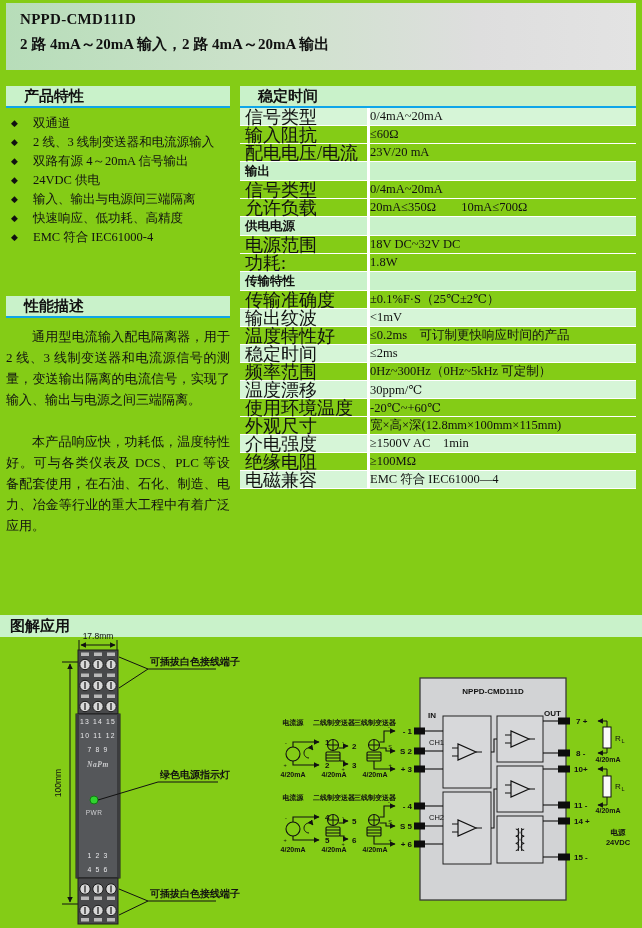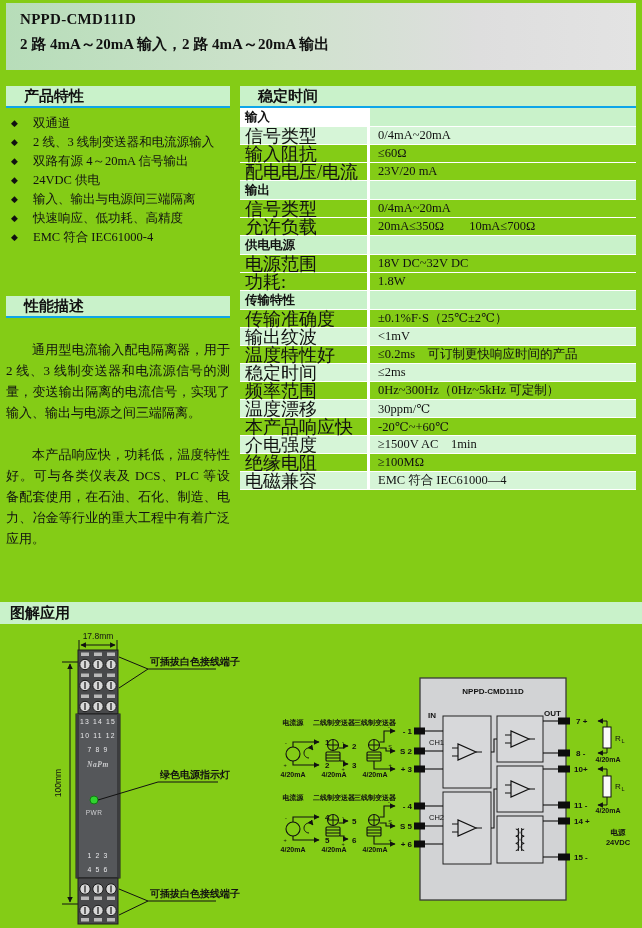--- a/index.html
+++ b/index.html
@@ -15,28 +15,28 @@
   .bar{background:#c9f2ca;border-bottom:2px solid #0ea5e9;height:20px;line-height:20px;
        font-family:"Liberation Sans","DejaVu Sans",sans-serif;font-weight:bold;font-size:15px;
        padding-left:18px;box-sizing:content-box;}
   .bar.noline{border-bottom:none;height:22px;line-height:22px;padding-left:10px;}
   
   .leftcol{position:absolute;left:6px;top:86px;width:224px;}
   .feat{list-style:none;margin:6px 0 0 0;padding:0;}
   .feat li{position:relative;height:19px;line-height:19px;font-size:12.5px;padding-left:27px;white-space:nowrap;}
   .feat .dia{position:absolute;left:5px;top:0;font-size:9px;line-height:19px;}
   .desc-bar{margin-top:49px;}
-  .desc{margin-top:21px;}
+  .desc{margin-top:8px;}
   .desc p{margin:0 0 21px 0;font-size:13px;line-height:21px;text-align:justify;text-indent:2em;}
   
   .rightcol{position:absolute;left:240px;top:86px;width:396px;}
   .trow{display:flex;align-items:center;border-bottom:1px solid #fff;height:17px;}
   .trow .tl{width:130px;padding-left:5px;border-right:3px solid #fff;height:100%;
             display:flex;align-items:center;font-size:18px;box-sizing:border-box;}
-  .trow .tv{flex:1;padding-left:8px;height:100%;display:flex;align-items:center;font-size:12.5px;}
+  .trow .tv{flex:1;height:100%;display:flex;align-items:center;font-size:12.5px;}
   .trow.g{background:#d6f5d7;}
   .trow.sec{height:18px;background:#c9f2ca;}
   .trow.sec .tl{font-family:"Liberation Sans","DejaVu Sans",sans-serif;font-weight:bold;font-size:12.5px;}
   .trow.sec.secw .tl{background:#fff;}
   
   .diag{position:absolute;left:0;top:628px;}
   .wire{stroke:#111;stroke-width:1.1;fill:none;}
   .thin{stroke:#111;stroke-width:1;fill:none;}
   .blk{fill:#d7d8da;stroke:#222;stroke-width:1;}
   .term{fill:#0d0d0d;}
@@ -83,24 +83,20 @@
     <div class="bar desc-bar">性能描述</div>
     <div class="desc">
       <p>通用型电流输入配电隔离器，用于 2 线、3 线制变送器和电流源信号的测量，变送输出隔离的电流信号，实现了输入、输出与电源之间三端隔离。</p>
       <p>本产品响应快，功耗低，温度特性好。可与各类仪表及 DCS、PLC 等设备配套使用，在石油、石化、制造、电力、冶金等行业的重大工程中有着广泛应用。</p>
     </div>
   </div>
 
   <div class="rightcol">
     <div class="bar">稳定时间</div>
     <div>
-      <div class="trow sec secw">
-          <div class="tl">输入</div>
-          <div class="tv"></div>
-        </div>
       <div class="trow g">
           <div class="tl">信号类型</div>
           <div class="tv">0/4mA~20mA</div>
         </div>
       <div class="trow">
           <div class="tl">输入阻抗</div>
           <div class="tv">≤60Ω</div>
         </div>
       <div class="trow">
           <div class="tl">配电电压/电流</div>
@@ -152,39 +148,43 @@
         </div>
       <div class="trow">
           <div class="tl">频率范围</div>
           <div class="tv">0Hz~300Hz（0Hz~5kHz 可定制）</div>
         </div>
       <div class="trow g">
           <div class="tl">温度漂移</div>
           <div class="tv">30ppm/℃</div>
         </div>
       <div class="trow">
-          <div class="tl">本产品响应快</div>
+          <div class="tl">使用环境温度</div>
           <div class="tv">-20℃~+60℃</div>
+        </div>
+      <div class="trow">
+          <div class="tl">外观尺寸</div>
+          <div class="tv">宽×高×深(12.8mm×100mm×115mm)</div>
         </div>
       <div class="trow g">
           <div class="tl">介电强度</div>
           <div class="tv">≥1500V AC　1min</div>
         </div>
       <div class="trow">
           <div class="tl">绝缘电阻</div>
           <div class="tv">≥100MΩ</div>
         </div>
       <div class="trow g">
           <div class="tl">电磁兼容</div>
           <div class="tv">EMC 符合 IEC61000—4</div>
         </div>
     </div>
   </div>
 
-  <div class="bar noline" style="position:absolute;left:0;top:602px;width:632px;">图解应用</div>
+  <div class="bar noline" style="position:absolute;left:0;top:615px;width:632px;">图解应用</div>
 
   <svg class="diag" width="642" height="300" viewBox="0 628 642 300">
     <defs>
       <marker id="arr" viewBox="0 0 10 10" refX="9" refY="5" markerWidth="5.5" markerHeight="5.5" orient="auto-start-reverse">
           <path d="M0 0 L10 5 L0 10 z" fill="#111"></path>
         </marker>
     </defs>
 
     <g>
 

